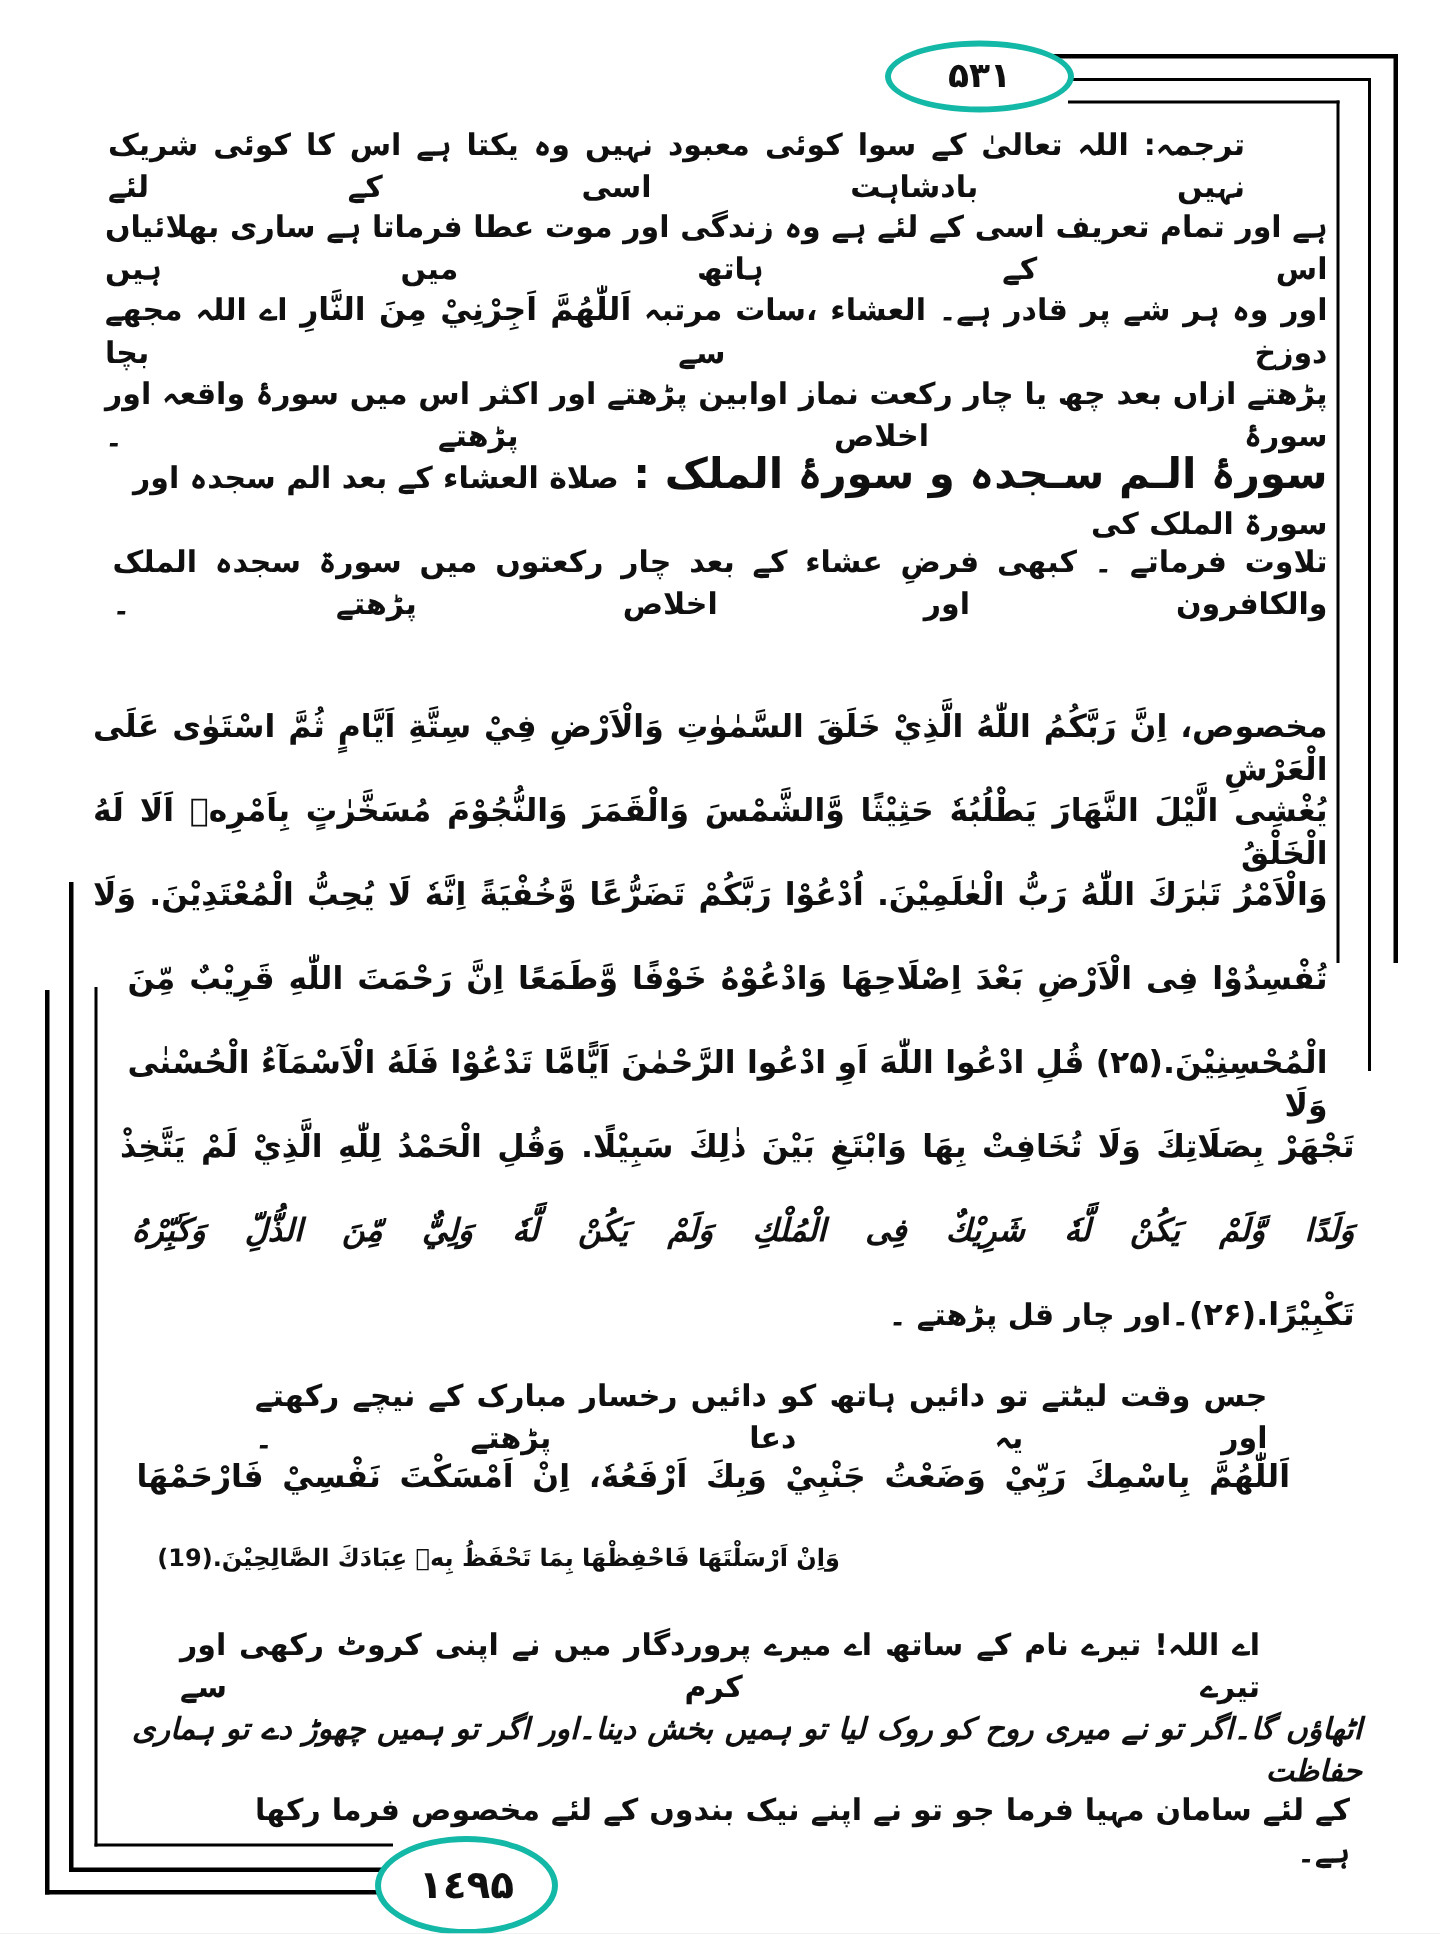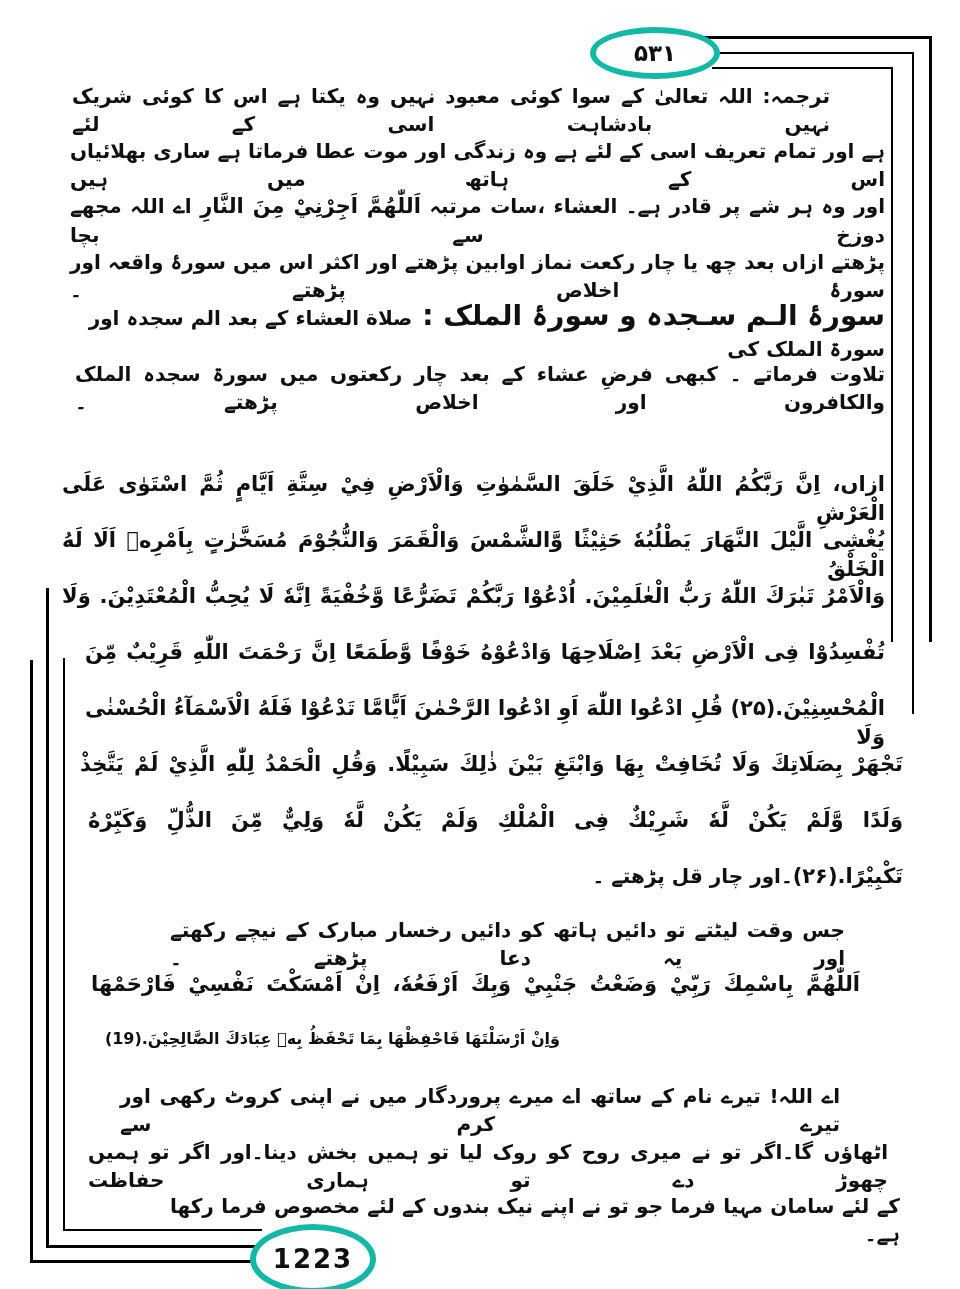--- a/index.html
+++ b/index.html
@@ -10,21 +10,21 @@
   }
   .bl{position:absolute;background:#000;}
   .line{position:absolute;font-weight:bold;line-height:1.4;}
   .u{font-size:20px;}
   .a{font-size:21px;}
   .just{text-align:justify;text-align-last:justify;text-justify:inter-word;}
   .right{text-align:right;}
   .h-title{font-size:28px;font-weight:bold;}
   .ar-inline{font-size:21px;font-weight:bold;}
   .oval{
-    position:absolute;border:6px solid #14b8a6;border-radius:50%;background:#fff;
+    position:absolute;border:4px solid #14b8a6;border-radius:50%;background:#fff;
     display:flex;align-items:center;justify-content:center;
     font-weight:bold;z-index:5;direction:rtl;
   }
   .oval-top{left:590px;top:27px;width:118px;height:40px;font-size:23px;letter-spacing:3px;}
   .oval-bottom{left:250px;top:1224px;width:114px;height:58px;font-size:26px;letter-spacing:2px;}
   .dua-short{white-space:nowrap;text-align:center;font-size:16px;}
 </style>
 </head>
 <body>
 
@@ -41,49 +41,49 @@
   <div class="bl" style="left:46px;top:1245px;width:212px;height:3px;"></div>
   <div class="bl" style="left:30px;top:660px;width:3px;height:603px;"></div>
   <div class="bl" style="left:30px;top:1260px;width:224px;height:3px;"></div>
   <div class="bl" style="left:63px;top:658px;width:2px;height:573px;"></div>
   <div class="bl" style="left:63px;top:1229px;width:199px;height:2px;"></div>
 
   <div class="oval oval-top">
     <span>۵۳۱</span>
   </div>
   <div class="oval oval-bottom">
-    <span>1223</span>
+    <span>۱٤۹۵</span>
   </div>
 
   <div class="line u just" style="top:82px;right:130px;left:72px;">ترجمہ: اللہ تعالیٰ کے سوا کوئی معبود نہیں وہ یکتا ہے اس کا کوئی شریک نہیں بادشاہت اسی کے لئے</div>
   <div class="line u just" style="top:137px;right:75px;left:70px;">ہے اور تمام تعریف اسی کے لئے ہے وہ زندگی اور موت عطا فرماتا ہے ساری بھلائیاں اس کے ہاتھ میں ہیں</div>
   <div class="line u just" style="top:192px;right:75px;left:70px;">
     <span>اور وہ ہر شے پر قادر ہے۔ العشاء ،سات مرتبہ </span><span class="ar-inline">اَللّٰهُمَّ اَجِرْنِيْ مِنَ النَّارِ</span><span> اے اللہ مجھے دوزخ سے بچا</span>
   </div>
   <div class="line u just" style="top:248px;right:75px;left:70px;">پڑھتے ازاں بعد چھ یا چار رکعت نماز اوابین پڑھتے اور اکثر اس میں سورۂ واقعہ اور سورۂ اخلاص پڑھتے ۔</div>
 
   <div class="line u right" style="top:296px;right:75px;left:65px;">
     <span class="h-title">سورۂ الـم سـجدہ و سورۂ الملک</span><span class="h-title"> : </span><span>صلاة العشاء کے بعد الم سجدہ اور سورۃ الملک کی</span>
   </div>
   <div class="line u just" style="top:360px;right:75px;left:75px;">تلاوت فرماتے ۔ کبھی فرضِ عشاء کے بعد چار رکعتوں میں سورۃ سجدہ الملک والکافرون اور اخلاص پڑھتے ۔</div>
 
 
-  <div class="line a just" style="top:470px;right:75px;left:62px;">ازاں، اِنَّ رَبَّكُمُ اللّٰهُ الَّذِيْ خَلَقَ السَّمٰوٰتِ وَالْاَرْضِ فِيْ سِتَّةِ اَيَّامٍ ثُمَّ اسْتَوٰى عَلَى الْعَرْشِ</div>
+  <div class="line a just" style="top:470px;right:75px;left:62px;">مخصوص، اِنَّ رَبَّكُمُ اللّٰهُ الَّذِيْ خَلَقَ السَّمٰوٰتِ وَالْاَرْضِ فِيْ سِتَّةِ اَيَّامٍ ثُمَّ اسْتَوٰى عَلَى الْعَرْشِ</div>
   <div class="line a just" style="top:526px;right:75px;left:62px;">يُغْشِى الَّيْلَ النَّهَارَ يَطْلُبُهٗ حَثِيْثًا وَّالشَّمْسَ وَالْقَمَرَ وَالنُّجُوْمَ مُسَخَّرٰتٍ بِاَمْرِهٖ اَلَا لَهُ الْخَلْقُ</div>
   <div class="line a just" style="top:582px;right:75px;left:62px;">وَالْاَمْرُ تَبٰرَكَ اللّٰهُ رَبُّ الْعٰلَمِيْنَ. اُدْعُوْا رَبَّكُمْ تَضَرُّعًا وَّخُفْيَةً اِنَّهٗ لَا يُحِبُّ الْمُعْتَدِيْنَ. وَلَا</div>
   <div class="line a just" style="top:638px;right:75px;left:85px;">تُفْسِدُوْا فِى الْاَرْضِ بَعْدَ اِصْلَاحِهَا وَادْعُوْهُ خَوْفًا وَّطَمَعًا اِنَّ رَحْمَتَ اللّٰهِ قَرِيْبٌ مِّنَ</div>
   <div class="line a just" style="top:694px;right:75px;left:85px;">الْمُحْسِنِيْنَ.(۲۵) قُلِ ادْعُوا اللّٰهَ اَوِ ادْعُوا الرَّحْمٰنَ اَيًّامَّا تَدْعُوْا فَلَهُ الْاَسْمَآءُ الْحُسْنٰى وَلَا</div>
   <div class="line a just" style="top:750px;right:57px;left:80px;">تَجْهَرْ بِصَلَاتِكَ وَلَا تُخَافِتْ بِهَا وَابْتَغِ بَيْنَ ذٰلِكَ سَبِيْلًا. وَقُلِ الْحَمْدُ لِلّٰهِ الَّذِيْ لَمْ يَتَّخِذْ</div>
-  <div class="line a just" style="top:806px;right:57px;left:88px;">وَلَدًا وَّلَمْ يَكُنْ لَّهٗ شَرِيْكٌ فِى الْمُلْكِ وَلَمْ يَكُنْ لَّهٗ وَلِيٌّ مِّنَ الذُّلِّ وَكَبِّرْهُ</div>
+  <div class="line a just" style="top:806px;right:57px;left:88px;font-style:italic;">وَلَدًا وَّلَمْ يَكُنْ لَّهٗ شَرِيْكٌ فِى الْمُلْكِ وَلَمْ يَكُنْ لَّهٗ وَلِيٌّ مِّنَ الذُّلِّ وَكَبِّرْهُ</div>
   <div class="line a right" style="top:862px;right:57px;left:400px;">
     <span>تَكْبِيْرًا.(۲۶)</span><span class="u">۔اور چار قل پڑھتے ۔</span>
   </div>
 
   <div class="line u just" style="top:916px;right:115px;left:170px;">جس وقت لیٹتے تو دائیں ہاتھ کو دائیں رخسار مبارک کے نیچے رکھتے اور یہ دعا پڑھتے ۔</div>
 
   <div class="line a just" style="top:970px;right:100px;left:91px;">اَللّٰهُمَّ بِاسْمِكَ رَبِّيْ وَضَعْتُ جَنْبِيْ وَبِكَ اَرْفَعُهٗ، اِنْ اَمْسَكْتَ نَفْسِيْ فَارْحَمْهَا</div>
   <div class="line a dua-short" style="top:1028px;right:400px;left:200px;">وَاِنْ اَرْسَلْتَهَا فَاحْفِظْهَا بِمَا تَحْفَظُ بِهٖ عِبَادَكَ الصَّالِحِيْنَ.(19)</div>
 
   <div class="line u just" style="top:1082px;right:120px;left:120px;">اے اللہ! تیرے نام کے ساتھ اے میرے پروردگار میں نے اپنی کروٹ رکھی اور تیرے کرم سے</div>
-  <div class="line u just" style="top:1138px;right:72px;left:88px;">اٹھاؤں گا۔اگر تو نے میری روح کو روک لیا تو ہمیں بخش دینا۔اور اگر تو ہمیں چھوڑ دے تو ہماری حفاظت</div>
+  <div class="line u just" style="top:1138px;right:52px;left:88px;font-style:italic;">اٹھاؤں گا۔اگر تو نے میری روح کو روک لیا تو ہمیں بخش دینا۔اور اگر تو ہمیں چھوڑ دے تو ہماری حفاظت</div>
   <div class="line u just" style="top:1192px;right:60px;left:170px;">کے لئے سامان مہیا فرما جو تو نے اپنے نیک بندوں کے لئے مخصوص فرما رکھا ہے۔</div>
 
 </div>
 
 </body></html>

